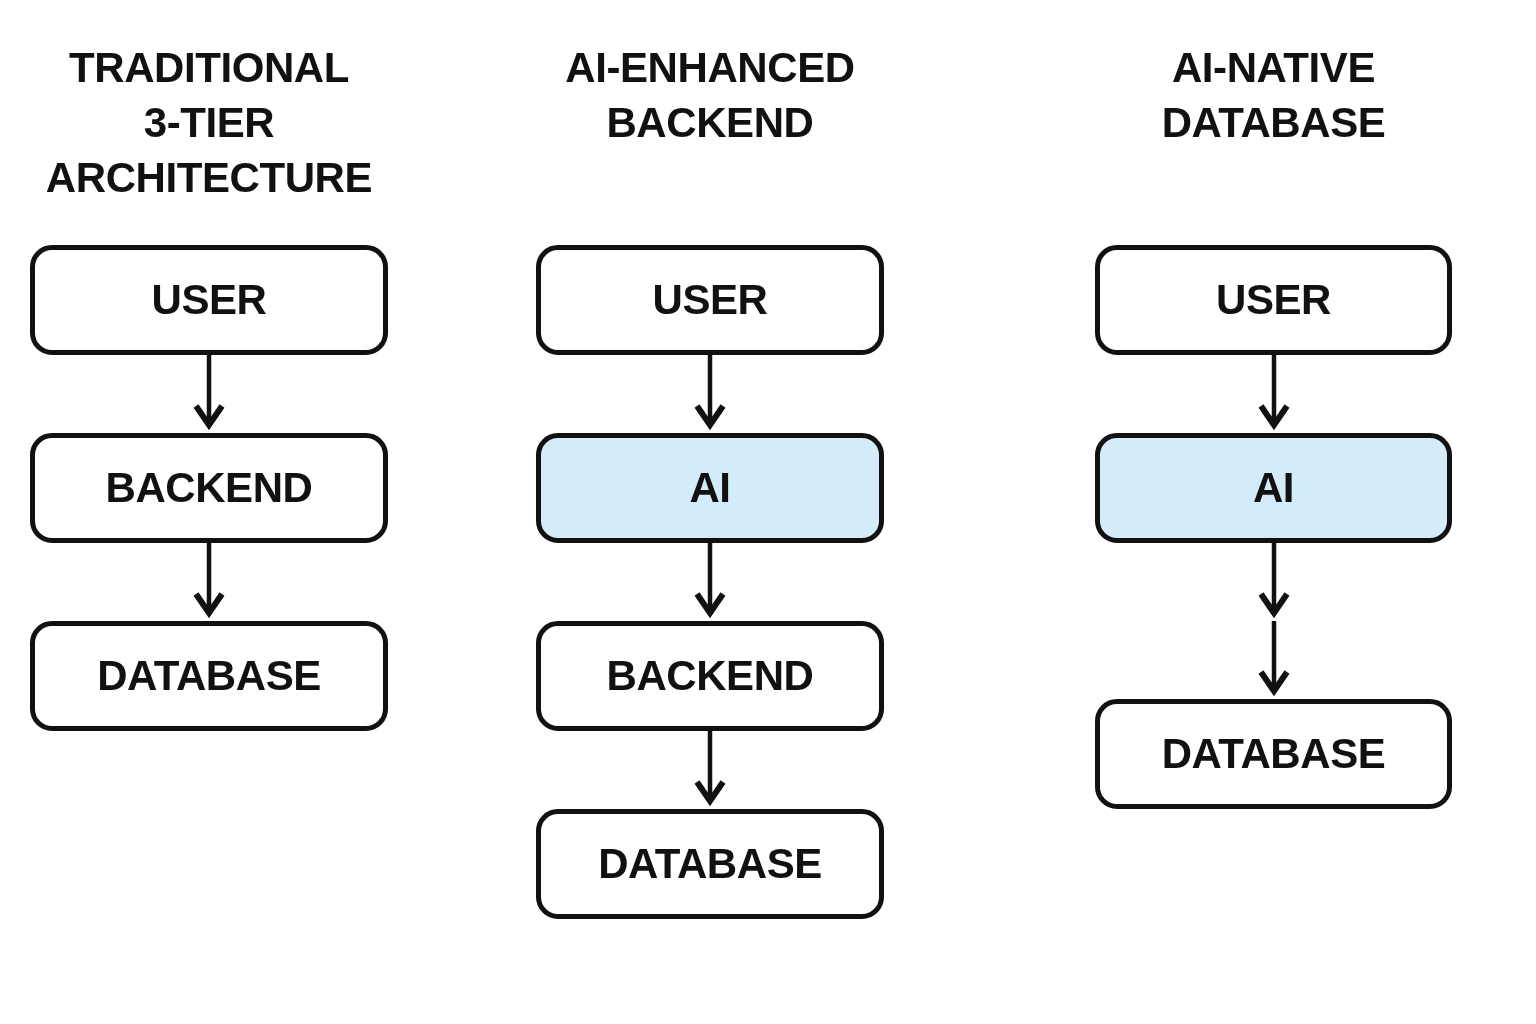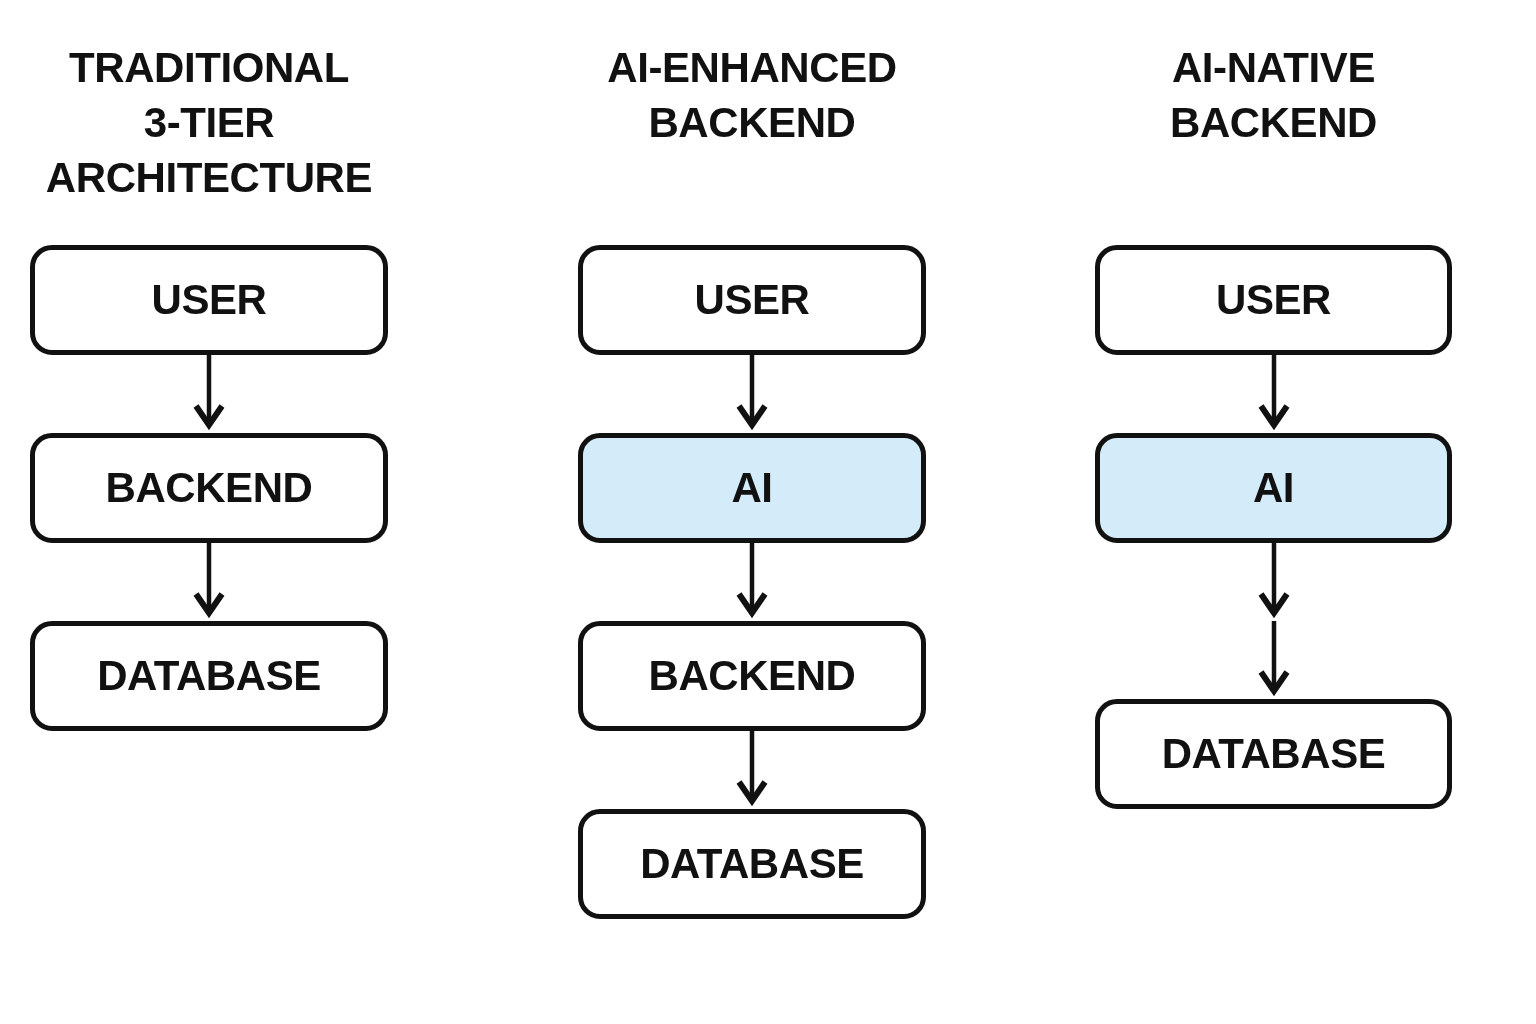--- a/index.html
+++ b/index.html
@@ -15,21 +15,21 @@
     position: relative;
   }
   .column {
     position: absolute;
     top: 0;
     display: flex;
     flex-direction: column;
     align-items: center;
   }
   .col-1 { left: 30px;   width: 358px; align-items: center; }
-  .col-2 { left: 578px;  width: 348px; }
+  .col-2 { left: 536px;  width: 348px; }
   .col-3 { left: 1095px; width: 357px; }
 
   .column-title {
     margin-top: 40px;
     height: 205px;            
     box-sizing: border-box;
     font-size: 42px;
     line-height: 55px;
     font-weight: 700;
     letter-spacing: -0.01em;
@@ -126,21 +126,21 @@
       <line x1="17" y1="0" x2="17" y2="69" stroke-width="4.5"></line>
       <polyline points="4,51 17,70 30,51" stroke-width="6" stroke-linejoin="miter"></polyline>
     </svg>
   </div>
 
   <div class="node">DATABASE</div>
 </div>
 
 <div class="column col-3">
   <div class="column-title">AI-NATIVE
-BACKEND</div>
+DATABASE</div>
 
   <div class="node">USER</div>
 
   <div class="arrow">
     <svg width="34" height="78" viewBox="0 0 34 78">
       <line x1="17" y1="0" x2="17" y2="69" stroke-width="4.5"></line>
       <polyline points="4,51 17,70 30,51" stroke-width="6" stroke-linejoin="miter"></polyline>
     </svg>
   </div>
 

